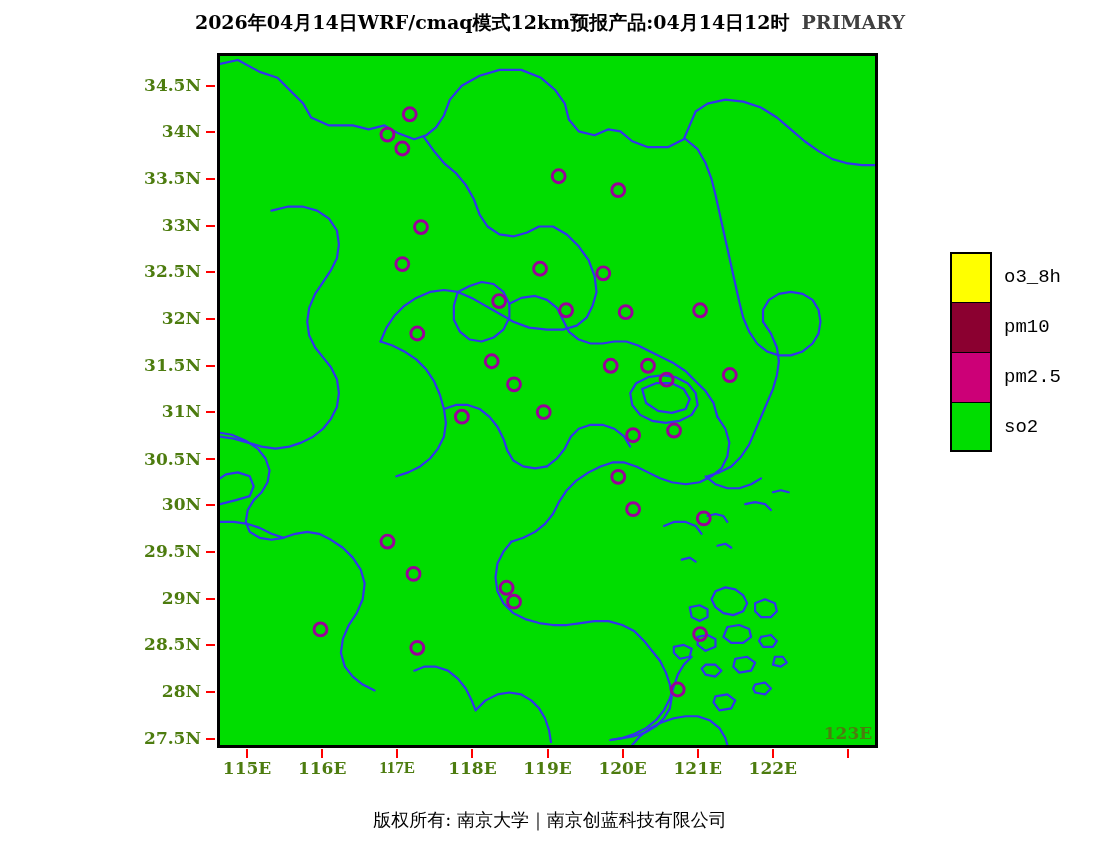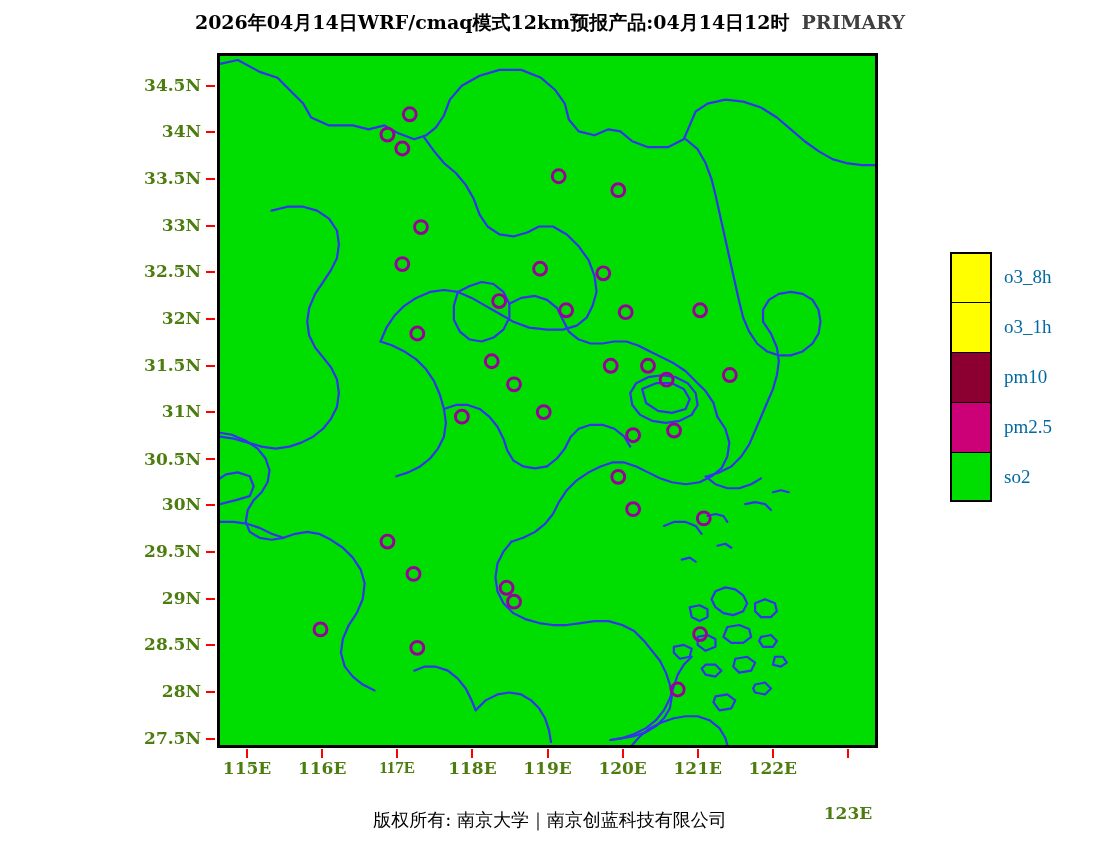--- a/index.html
+++ b/index.html
@@ -94,23 +94,23 @@
     width: 42px;
     height: 50px;
     box-sizing: border-box;
     border-left: 2px solid #000000;
     border-right: 2px solid #000000;
   }
   .legend-row:first-child .legend-swatch { border-top: 2px solid #000000; }
   .legend-row:last-child  .legend-swatch { border-bottom: 2px solid #000000; }
   .legend-label {
     margin-left: 12px;
-    font-family: Liberation Serif, serif;
+    font-family: Liberation Mono, monospace;
     font-size: 19px;
-    color: #0369a1;
+    color: #000000;
     white-space: nowrap;
   }
 
   
   #footer {
     position: absolute;
     left: 0;
     top: 808px;
     width: 1100px;
     text-align: center;
@@ -323,32 +323,28 @@
     <div class="axis-label xtick-label" style="left: 432.386px; top: 758px; width: 80px;">118E</div>
     <div class="tick-mark tick-x" style="left: 471.386px; top: 749px;"></div>
     <div class="axis-label xtick-label" style="left: 507.5px; top: 758px; width: 80px;">119E</div>
     <div class="tick-mark tick-x" style="left: 546.5px; top: 749px;"></div>
     <div class="axis-label xtick-label" style="left: 582.614px; top: 758px; width: 80px;">120E</div>
     <div class="tick-mark tick-x" style="left: 621.614px; top: 749px;"></div>
     <div class="axis-label xtick-label" style="left: 657.727px; top: 758px; width: 80px;">121E</div>
     <div class="tick-mark tick-x" style="left: 696.727px; top: 749px;"></div>
     <div class="axis-label xtick-label" style="left: 732.841px; top: 758px; width: 80px;">122E</div>
     <div class="tick-mark tick-x" style="left: 771.841px; top: 749px;"></div>
-    <div class="axis-label xtick-label" style="left: 807.955px; top: 803px; width: 80px;">123E</div>
+    <div class="axis-label xtick-label" style="left: 807.955px; top: 723px; width: 80px;">123E</div>
     <div class="tick-mark tick-x" style="left: 846.955px; top: 749px;"></div>
   </div>
 
 <div id="legend">
     <div class="legend-row">
       <div class="legend-swatch" style="background: rgb(255, 255, 0);"></div>
       <div class="legend-label">o3_8h</div>
-    </div>
-    <div class="legend-row">
-      <div class="legend-swatch" style="background: rgb(255, 255, 0); border-top: 1px solid rgb(0, 0, 0);"></div>
-      <div class="legend-label">o3_1h</div>
     </div>
     <div class="legend-row">
       <div class="legend-swatch" style="background: rgb(139, 0, 48); border-top: 1px solid rgb(0, 0, 0);"></div>
       <div class="legend-label">pm10</div>
     </div>
     <div class="legend-row">
       <div class="legend-swatch" style="background: rgb(204, 0, 119); border-top: 1px solid rgb(0, 0, 0);"></div>
       <div class="legend-label">pm2.5</div>
     </div>
     <div class="legend-row">

